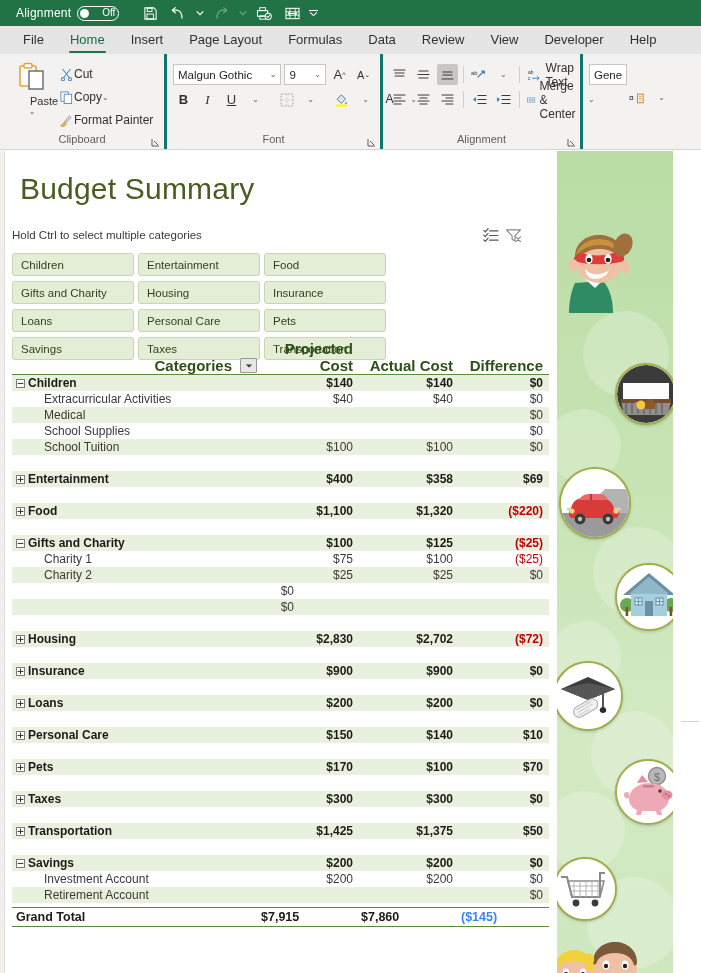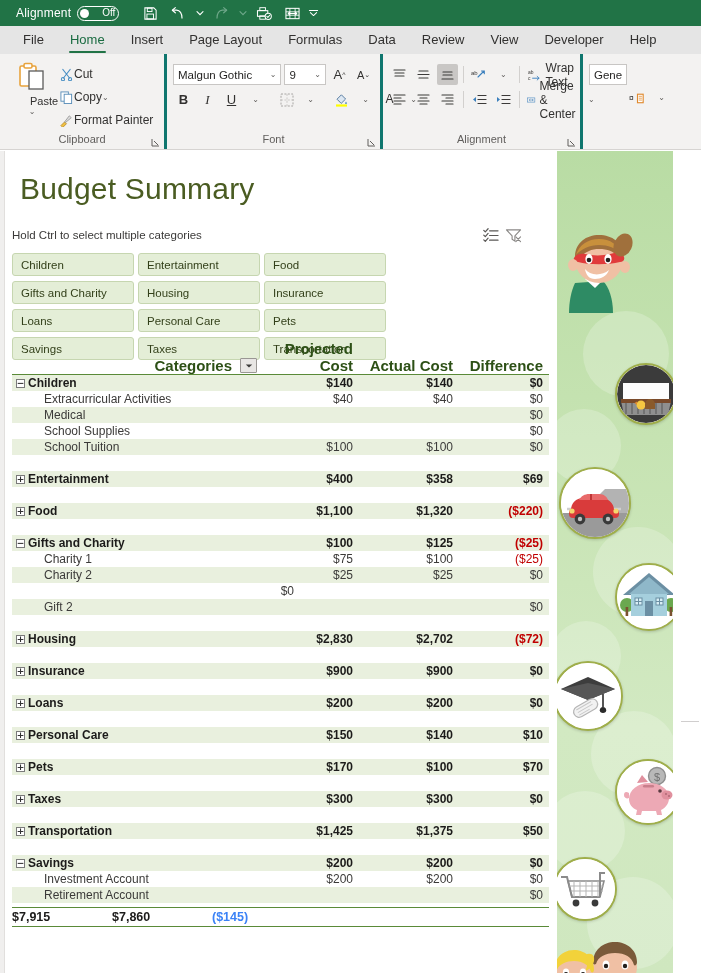--- a/index.html
+++ b/index.html
@@ -789,23 +789,20 @@
             <div class="c-num">$25</div>
             <div class="c-num">$25</div>
             <div class="c-num last">$0</div>
           </div>
           <div class="prow">
             <div class="c-num"></div>
             <div class="c-num"></div>
             <div class="c-num last">$0</div>
           </div>
           <div class="prow band">
-            <div class="c-cat indent">
-              <span>Gift 2</span>
-            </div>
             <div class="c-num"></div>
             <div class="c-num"></div>
             <div class="c-num last">$0</div>
           </div>
           <div class="prow spacer"></div>
           <div class="prow group band">
             <div class="c-cat">
               <span class="pmbox">+</span>
               <span>Housing</span>
             </div>
@@ -894,19 +891,20 @@
           <div class="prow band">
             <div class="c-cat indent">
               <span>Retirement Account</span>
             </div>
             <div class="c-num"></div>
             <div class="c-num"></div>
             <div class="c-num last">$0</div>
           </div>
         </div>
       <div class="grand">
+        <div class="c-cat">Grand Total</div>
         <div class="c-num">$7,915</div>
         <div class="c-num">$7,860</div>
         <div class="c-num last">($145)</div>
       </div>
     </div>
   </div>
 </div>
 
 </body></html>

